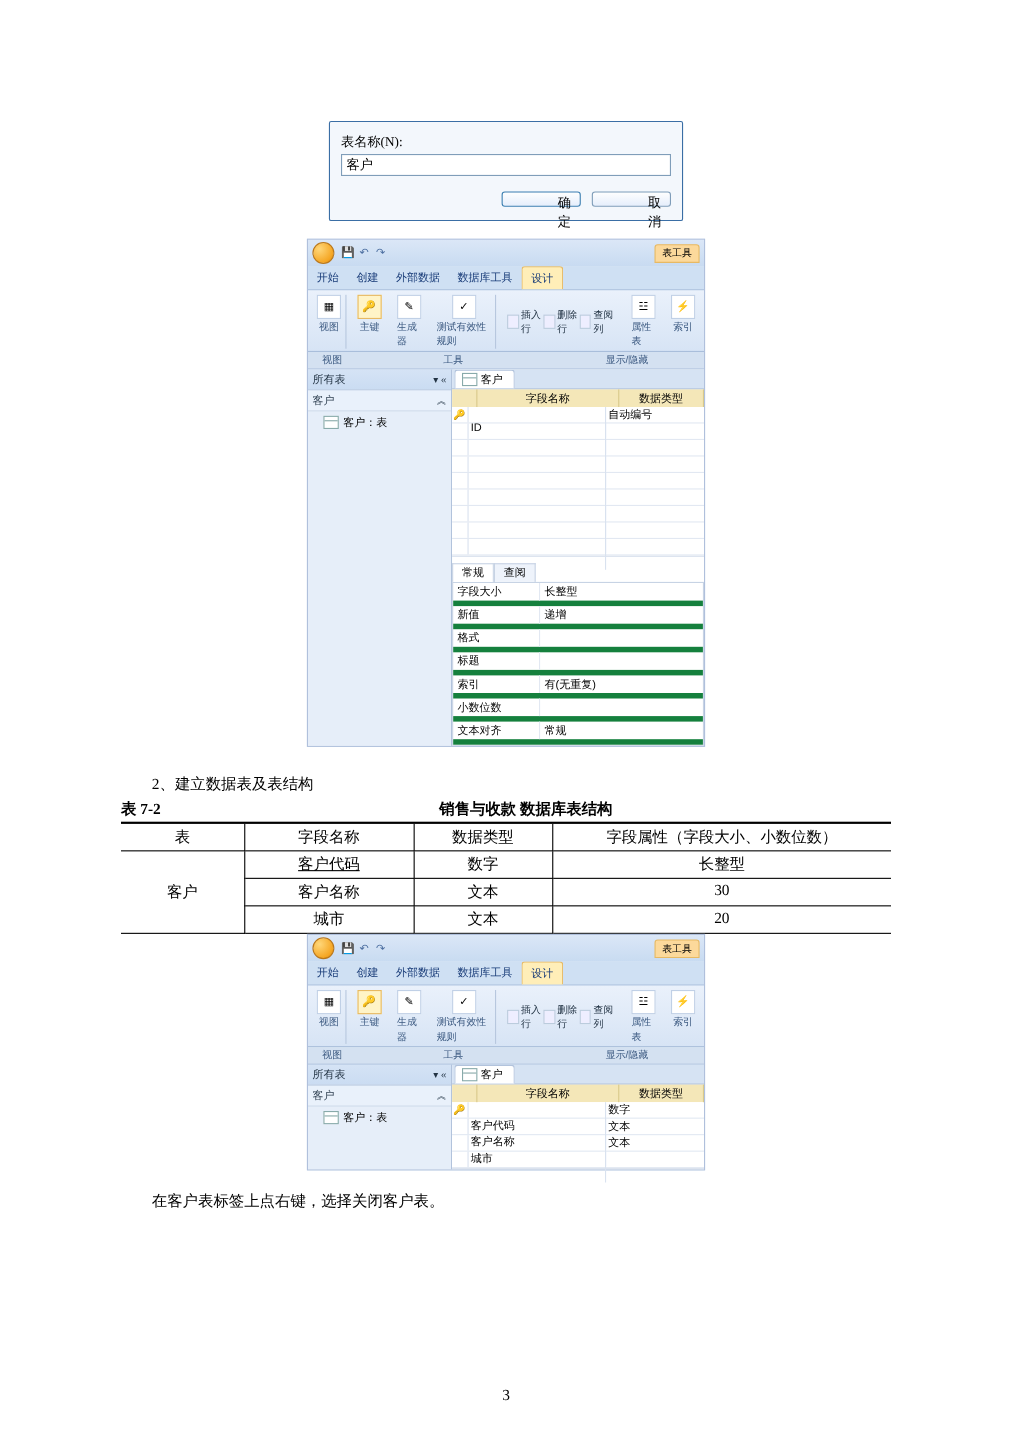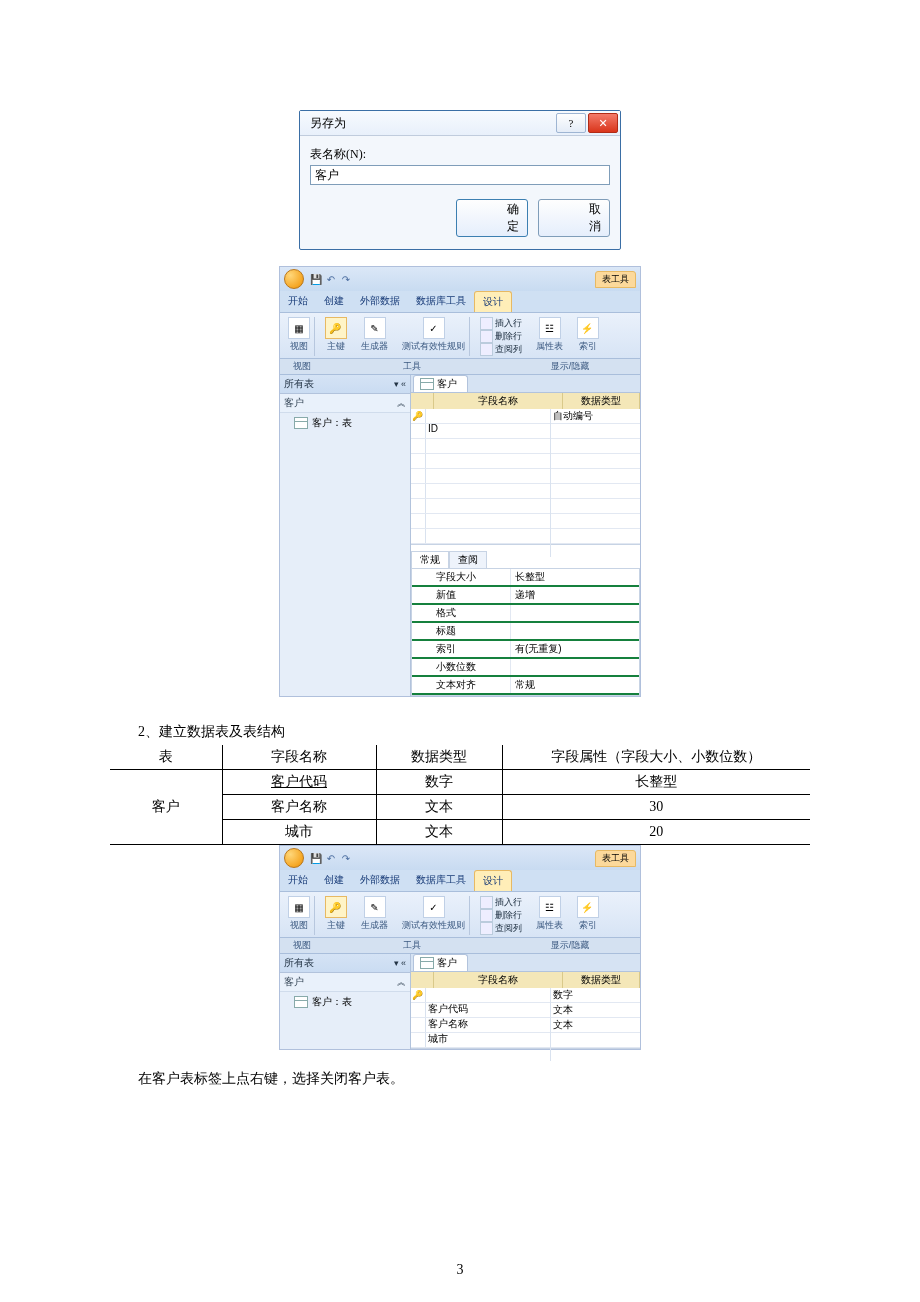--- a/index.html
+++ b/index.html
@@ -55,21 +55,21 @@
     padding: 2px 4px;
     font-size: 12px;
     margin-top: 2px;
     background: #fff;
   }
   .saveas-btns {
     display: flex; justify-content: flex-end; gap: 10px;
     padding: 8px 10px 12px 10px;
   }
   .winbtn {
-    width: 72px; height: 38px;
+    width: 72px; height: 14px;
     border: 1px solid #7f9db9;
     border-radius: 3px;
     background: linear-gradient(#fefefe,#e5eefc);
     font-size: 12px;
     padding-left: 48px;
   }
   .winbtn.primary { border-color:#3c7fb1; }
 
   
   .access {
@@ -113,21 +113,21 @@
   .ribbon-body {
     display:flex; gap:6px; padding:4px 4px 2px 4px;
     background: linear-gradient(#eaf1fb,#d7e4f5);
     border-bottom:1px solid #a9bedb;
   }
   .rgroup { display:flex; flex-direction:column; align-items:center; gap:1px; padding:0 4px; }
   .rgroup.sep { border-right:1px solid #b7c7de; }
   .rico { width:20px; height:20px; background:#fff; border:1px solid #c0d0e6; display:flex; align-items:center; justify-content:center; font-size:10px;}
   .rico.key { background:#fff4c7; border-color:#e7b963;}
   .rlbl { font-size:9px; color:#3b5980; }
-  .rgroup-v { display:flex; flex-direction:column; gap:0; font-size:9px; color:#234; }
+  .rgroup-v { display:flex; flex-direction:row; gap:0; font-size:9px; color:#234; }
   .rline { display:flex; align-items:center; gap:2px; }
   .mini-ico { width:11px;height:11px;background:#eef;border:1px solid #bcd; display:inline-block;}
   .ribbon-labels {
     display:flex; font-size:9px; color:#3b5980;
     background:#d4e1f1; border-bottom:1px solid #a9bedb;
   }
   .ribbon-labels div { padding:1px 0; text-align:center; }
   .nav {
     display:flex;
   }
@@ -169,21 +169,21 @@
   .dg-row { display:flex; height:14px; font-size:10px; border-bottom:1px solid #e2e8f2;}
   .dg-row .sel { width:14px; border-right:1px solid #d9e2ef; display:flex; align-items:center; justify-content:center;}
   .dg-row .fname { flex:0 0 120px; border-right:1px solid #d9e2ef; padding:14px 2px; white-space:nowrap; overflow:hidden;}
   .dg-row .dtype { flex:1; padding:0 2px; white-space:nowrap;}
   .keyico { color:#c9841a; font-size:9px; }
   .proppane { margin-top:6px; }
   .proptabs { display:flex; font-size:10px; }
   .proptabs div { padding:1px 8px; border:1px solid #c7d3e4; border-bottom:none; background:#eef3fb; }
   .proptabs div.active { background:#fff; }
   .proplist { border:1px solid #c7d3e4; background:#fff; }
-  .prow { display:flex; font-size:10px; border-bottom:2px solid #15803d;padding-left:20px; }
+  .prow { display:flex; font-size:10px; border-bottom:5px solid #15803d; }
   .prow .pk { flex:0 0 70px; padding:1px 4px; border-right:1px solid #e2e8f2;}
   .prow .pv { flex:1; padding:1px 4px; }
 
   
   .bodytext { margin-top: 4px; }
   .tbl72-title {
     display:flex; font-weight:bold;
     border-bottom: 2px solid #000;
     padding-bottom: 2px;
   }
@@ -207,27 +207,20 @@
     position:absolute; bottom:24px; left:0; right:0; text-align:center; font-size:14px;
   }
 </style>
 </head>
 <body>
 
 <div class="page">
 
   <div class="saveas-wrap">
     <div class="saveas">
-      <div class="saveas-title">
-        <span>另存为</span>
-        <div class="tbtns">
-          <div class="tbtn">?</div>
-          <div class="tbtn close">✕</div>
-        </div>
-      </div>
       <div class="saveas-body">
         <div>表名称(N):</div>
         <input class="saveas-input" type="text" value="客户" style="">
       </div>
       <div class="saveas-btns">
         <button class="winbtn primary">确定</button>
         <button class="winbtn">取消</button>
       </div>
     </div>
   </div>
@@ -409,20 +402,24 @@
                 <div class="pv">常规</div>
               </div>
             </div>
         </div>
       </div>
     </div>
   </div>
 
   <div class="bodytext">
     <div class="para" style="margin:0 0 2px 0;">2、建立数据表及表结构</div>
+    <div class="tbl72-title">
+      <span class="left">表 7-2</span>
+      <span class="mid">销售与收款  数据库表结构</span>
+    </div>
     <table class="doc">
       <thead>
         <tr>
           <th class="noleft" style="width:16%">表</th>
           <th style="width:22%">字段名称</th>
           <th style="width:18%">数据类型</th>
           <th class="noright">字段属性（字段大小、小数位数）</th>
         </tr>
       </thead>
       <tbody>

